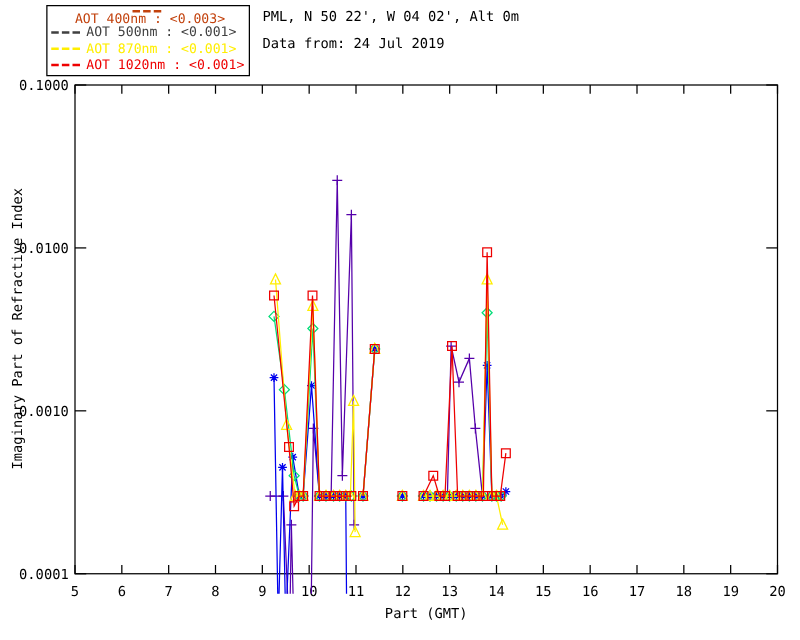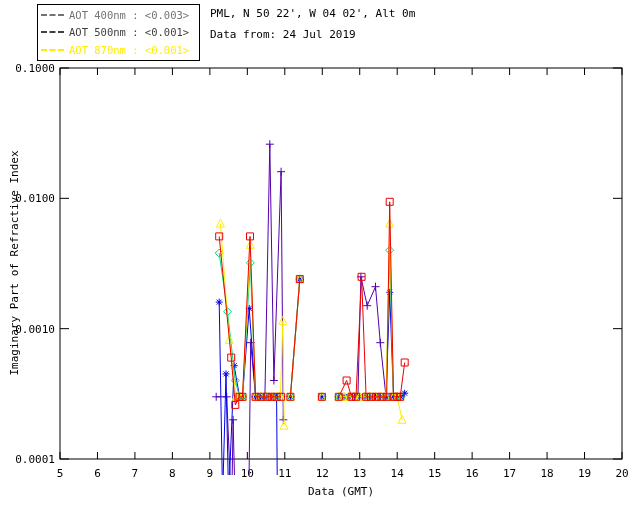--- a/index.html
+++ b/index.html
@@ -112,35 +112,39 @@
         <path d="M220.4,223.6L229.3,339.9L236.1,396.8L239.5,396.8L242.5,396.8L250.3,244.8L255.6,396.8L260.8,396.8L266.8,396.8L271.7,396.8L276.6,396.8L280.3,396.8L282.9,320.8L284.1,425.7M290.4,396.8L299.8,279.1M321.9,396.8M338.8,396.8L344.0,396.8L349.2,396.8L354.5,396.8L359.7,396.8L365.0,396.8L370.2,396.8L375.5,396.8L380.7,396.8L386.0,396.8L389.7,223.6L393.5,396.8L397.2,396.8L402.1,419.8"></path>
         <path d="M220.4,219.1L224.4,227.1L216.4,227.1ZM229.3,335.4L233.3,343.4L225.3,343.4ZM236.1,392.3L240.1,400.3L232.1,400.3ZM239.5,392.3L243.5,400.3L235.5,400.3ZM242.5,392.3L246.5,400.3L238.5,400.3ZM250.3,240.3L254.3,248.3L246.3,248.3ZM255.6,392.3L259.6,400.3L251.6,400.3ZM260.8,392.3L264.8,400.3L256.8,400.3ZM266.8,392.3L270.8,400.3L262.8,400.3ZM271.7,392.3L275.7,400.3L267.7,400.3ZM276.6,392.3L280.6,400.3L272.6,400.3ZM280.3,392.3L284.3,400.3L276.3,400.3ZM282.9,316.3L286.9,324.3L278.9,324.3ZM284.1,421.2L288.1,429.2L280.1,429.2ZM290.4,392.3L294.4,400.3L286.4,400.3ZM299.8,274.6L303.8,282.6L295.8,282.6ZM321.9,392.3L325.9,400.3L317.9,400.3ZM338.8,392.3L342.8,400.3L334.8,400.3ZM344,392.3L348,400.3L340,400.3ZM349.2,392.3L353.2,400.3L345.2,400.3ZM354.5,392.3L358.5,400.3L350.5,400.3ZM359.7,392.3L363.7,400.3L355.7,400.3ZM365,392.3L369,400.3L361,400.3ZM370.2,392.3L374.2,400.3L366.2,400.3ZM375.5,392.3L379.5,400.3L371.5,400.3ZM380.7,392.3L384.7,400.3L376.7,400.3ZM386,392.3L390,400.3L382,400.3ZM389.7,219.1L393.7,227.1L385.7,227.1ZM393.5,392.3L397.5,400.3L389.5,400.3ZM397.2,392.3L401.2,400.3L393.2,400.3ZM402.1,415.3L406.1,423.3L398.1,423.3Z"></path>
       </g>
       <g clip-path="url(#plotclip)" stroke="#EE0000" fill="none" stroke-width="1">
         <path d="M219.2,236.4L231.2,357.6L235.3,404.9L239.5,396.8L242.5,396.8L250.0,236.4L255.6,396.8L260.8,396.8L266.8,396.8L271.7,396.8L276.6,396.8L281.1,396.8M290.4,396.8L299.8,279.1M321.9,396.8M338.8,396.8L346.6,380.5L351.5,396.8L356.0,396.8L361.6,276.8L366.1,396.8L371.0,396.8L376.2,396.8L381.5,396.8L386.7,396.8L389.7,201.8L393.5,396.8L397.2,396.8L400.2,396.8L404.7,362.5"></path>
         <path d="M215.7,232.9h7v7h-7ZM227.7,354.1h7v7h-7ZM231.8,401.4h7v7h-7ZM236,393.3h7v7h-7ZM239,393.3h7v7h-7ZM246.5,232.9h7v7h-7ZM252.1,393.3h7v7h-7ZM257.3,393.3h7v7h-7ZM263.3,393.3h7v7h-7ZM268.2,393.3h7v7h-7ZM273.1,393.3h7v7h-7ZM277.6,393.3h7v7h-7ZM286.9,393.3h7v7h-7ZM296.3,275.6h7v7h-7ZM318.4,393.3h7v7h-7ZM335.3,393.3h7v7h-7ZM343.1,377h7v7h-7ZM348,393.3h7v7h-7ZM352.5,393.3h7v7h-7ZM358.1,273.3h7v7h-7ZM362.6,393.3h7v7h-7ZM367.5,393.3h7v7h-7ZM372.7,393.3h7v7h-7ZM378,393.3h7v7h-7ZM383.2,393.3h7v7h-7ZM386.2,198.3h7v7h-7ZM390,393.3h7v7h-7ZM393.7,393.3h7v7h-7ZM396.7,393.3h7v7h-7ZM401.2,359h7v7h-7Z"></path>
       </g>
     </svg>
 
   <div id="legend-box">
-      <div class="legend-row" style="color: #737373;">
+      <div class="legend-row" style="color: #c2410c; flex-direction: column;">
         <span class="legend-dash"></span>
         <span class="legend-label">AOT  400nm : &lt;0.003&gt;</span>
       </div>
       <div class="legend-row" style="color: #404040;">
         <span class="legend-dash"></span>
         <span class="legend-label">AOT  500nm : &lt;0.001&gt;</span>
       </div>
       <div class="legend-row" style="color: rgb(255, 238, 0); align-items: center;">
         <span class="legend-dash"></span>
         <span class="legend-label">AOT  870nm : &lt;0.001&gt;</span>
       </div>
+      <div class="legend-row" style="color: rgb(238, 0, 0);">
+        <span class="legend-dash"></span>
+        <span class="legend-label">AOT 1020nm : &lt;0.001&gt;</span>
+      </div>
     </div>
 
   <div id="header-block">
     <div class="header-line">PML, N 50 22', W 04 02', Alt 0m</div>
     <div class="header-line">Data from: 24 Jul 2019</div>
   </div>
 
   <div id="y-axis-label">Imaginary Part of Refractive Index</div>
-  <div id="x-axis-label">Data (GMT)</div>
+  <div id="x-axis-label">Part (GMT)</div>
 
 </div>
 
 </body></html>

